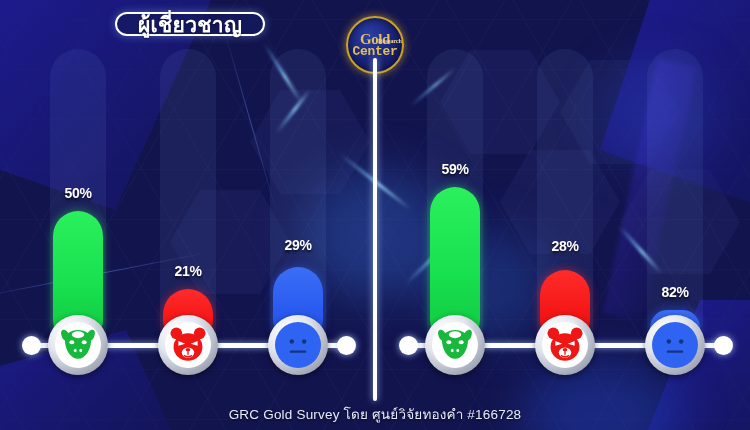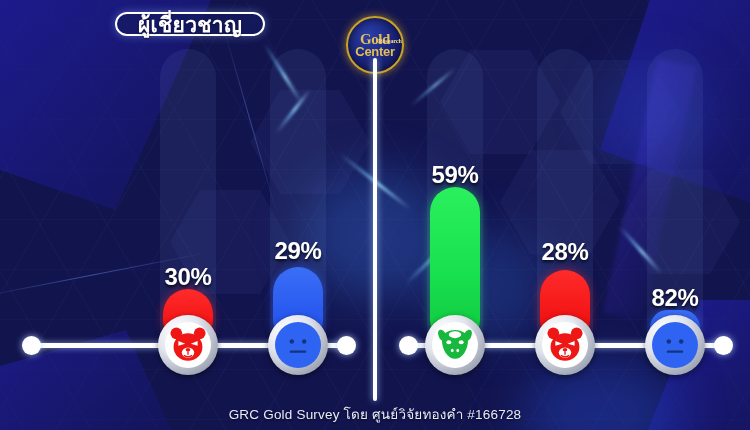--- a/index.html
+++ b/index.html
@@ -89,21 +89,21 @@
     box-shadow:0 0 8px rgba(190,150,40,0.75), inset 0 0 10px rgba(0,0,0,0.6);
     display:flex; flex-direction:column; align-items:center; justify-content:center;
     overflow:hidden;
   }
   #logo .l1 {
     font-family:"Liberation Serif", serif;
     color:#e2bf55; font-size:15px; font-weight:bold;
     line-height:12px; letter-spacing:-0.4px;
   }
   #logo .l2 {
-    font-family:Liberation Sans, sans-serif;
+    font-family:Liberation Mono, monospace;
     color:#e2bf55; font-size:13px; font-weight:bold;
     line-height:12px; letter-spacing:-0.3px; margin-top:1px;
   }
   #logo .lsmall {
     position:absolute; left:30px; top:19px;
     font-family:"Liberation Serif", serif;
     color:#f0d98a; font-size:6.5px; font-weight:bold;
     letter-spacing:-0.2px;
   }
 
@@ -153,21 +153,21 @@
                box-shadow:0 0 10px rgba(40,230,90,0.5); }
   .bar.red   { background:linear-gradient(180deg,#ff2b2b 0%,#f51717 55%,#dc0c0c 100%);
                box-shadow:0 0 10px rgba(240,40,40,0.5); }
   .bar.blue  { background:linear-gradient(180deg,#3b6ef6 0%,#2a5bf0 55%,#1e49da 100%);
                box-shadow:0 0 10px rgba(50,100,250,0.5); }
 
   .pct {
     position:absolute; left:-16px; width:88px;
     text-align:center;
     color:#ffffff;
-    font-size:24px; font-weight:bold;
+    font-size:14px; font-weight:bold;
     letter-spacing:-0.3px;
     text-shadow:0 2px 3px rgba(0,0,0,0.75);
   }
 
   .iconbadge {
     position:absolute; left:-2px;
     width:60px; height:60px; border-radius:50%;
     background:radial-gradient(circle at 32% 28%, #ffffff 0%, #e3e6ee 38%, #a9aebd 72%, #7d8293 100%);
     display:flex; align-items:center; justify-content:center;
     box-shadow:0 2px 6px rgba(0,0,0,0.45);
@@ -236,24 +236,44 @@
     <div class="lsmall">Research</div>
   </div>
 
 
   <div id="divider"></div>
 
   <div class="panel" id="panel-left">
       <div class="baseline" style="left: 28px; width: 320px;"></div>
       <div class="enddot" style="left: 22px;"></div>
       <div class="enddot" style="left: 337px;"></div>
+      <div class="barcol" style="left: 50px; top: 77px; height: 268px;">
+        <div class="track" style="top: -28px; height: 296px;"></div>
+        <div class="bar green" style="height: 134px;"></div>
+        <div class="pct" style="top: 108px;">50%</div>
+        <div class="iconbadge" style="top: 238px;">
+          <div class="iconinner green">
+            <svg viewBox="0 0 64 64" width="44" height="44">
+              <path fill="#18b83c" d="M8 18c-2-6 1-9 5-8 3 1 5 4 6 8 1 3 0 6-2 7-4 2-8-2-9-7z"></path>
+              <path fill="#18b83c" d="M56 18c2-6-1-9-5-8-3 1-5 4-6 8-1 3 0 6 2 7 4 2 8-2 9-7z"></path>
+              <path fill="#18b83c" d="M32 10c11 0 19 6 19 15 0 13-8 27-19 27S13 38 13 25c0-9 8-15 19-15z"></path>
+              <ellipse cx="32" cy="17" rx="9" ry="5" fill="#ffffff"></ellipse>
+              <ellipse cx="23" cy="28" rx="3.6" ry="3" fill="#ffffff"></ellipse>
+              <ellipse cx="41" cy="28" rx="3.6" ry="3" fill="#ffffff"></ellipse>
+              <ellipse cx="32" cy="41" rx="8" ry="6.5" fill="#18b83c"></ellipse>
+              <ellipse cx="28" cy="40" rx="2" ry="2.6" fill="#ffffff"></ellipse>
+              <ellipse cx="36" cy="40" rx="2" ry="2.6" fill="#ffffff"></ellipse>
+            </svg>
+          </div>
+        </div>
+      </div>
       <div class="barcol" style="left: 160px; top: 77px; height: 268px;">
         <div class="track" style="top: -28px; height: 296px;"></div>
         <div class="bar red" style="height: 56px;"></div>
-        <div class="pct" style="top: 186px;">30%</div>
+        <div class="pct" style="top: 186px;">21%</div>
         <div class="iconbadge" style="top: 238px;">
           <div class="iconinner red">
             <svg viewBox="0 0 64 64" width="44" height="44">
               <circle cx="15" cy="15" r="8.5" fill="#ef1616"></circle>
               <circle cx="49" cy="15" r="8.5" fill="#ef1616"></circle>
               <ellipse cx="32" cy="35" rx="21" ry="20" fill="#ef1616"></ellipse>
               <path fill="#ffffff" d="M18 26l10 4-10 3z"></path>
               <path fill="#ffffff" d="M46 26l-10 4 10 3z"></path>
               <ellipse cx="32" cy="43" rx="9" ry="7.5" fill="#ffffff"></ellipse>
               <ellipse cx="32" cy="39" rx="3.4" ry="2.6" fill="#ef1616"></ellipse>

